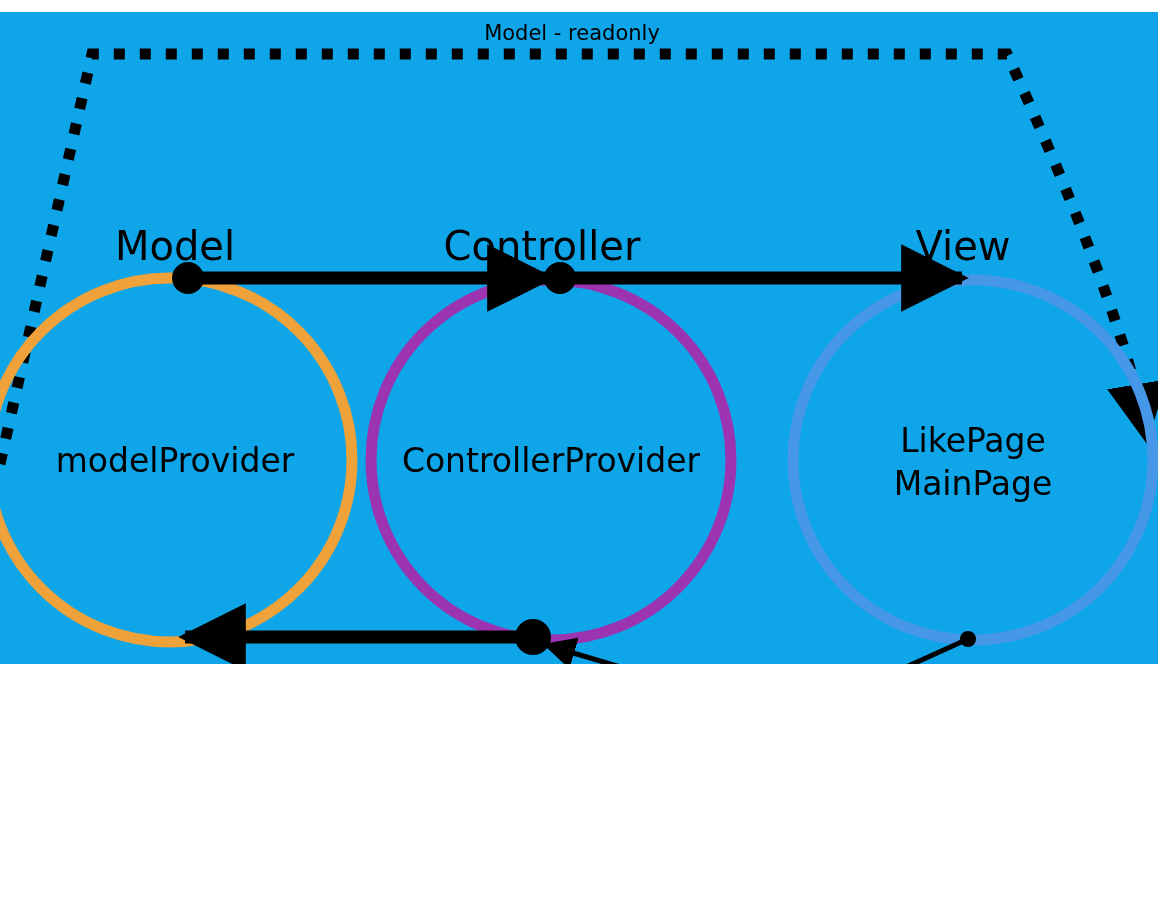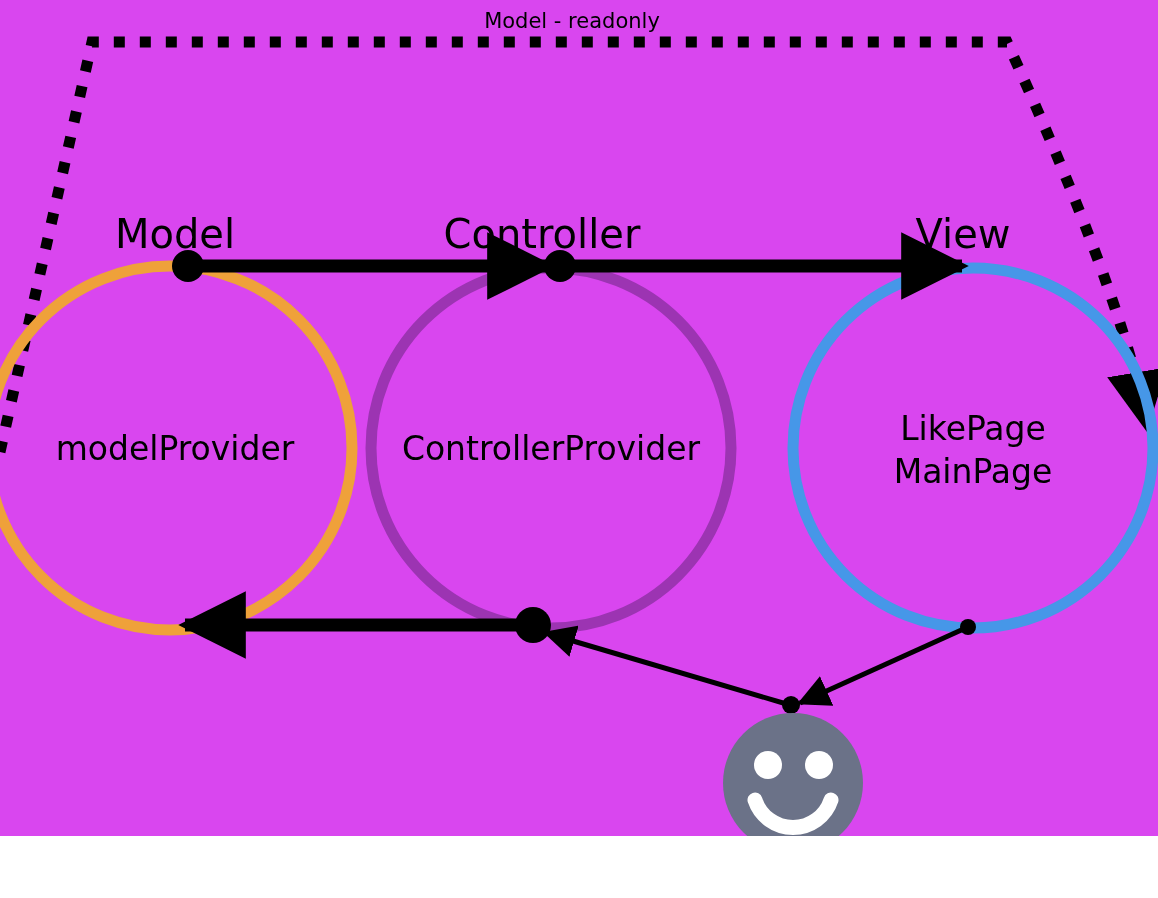--- a/index.html
+++ b/index.html
@@ -6,23 +6,24 @@
     margin: 0;
     padding: 0;
     background: #ffffff;
   }
   body {
     font-family: "DejaVu Sans", "Liberation Sans", sans-serif;
   }
   #stage {
     position: relative;
     width: 1158px;
-    height: 836px;
-    background: #d946ef;
+    height: 652px;
+    background: #0ea5e9;
     overflow: hidden;
+    margin-top: 12px;
   }
   #diagram {
     position: absolute;
     left: 0;
     top: 0;
     width: 1158px;
     height: 898px;
     display: block;
   }
   .svg-label {

